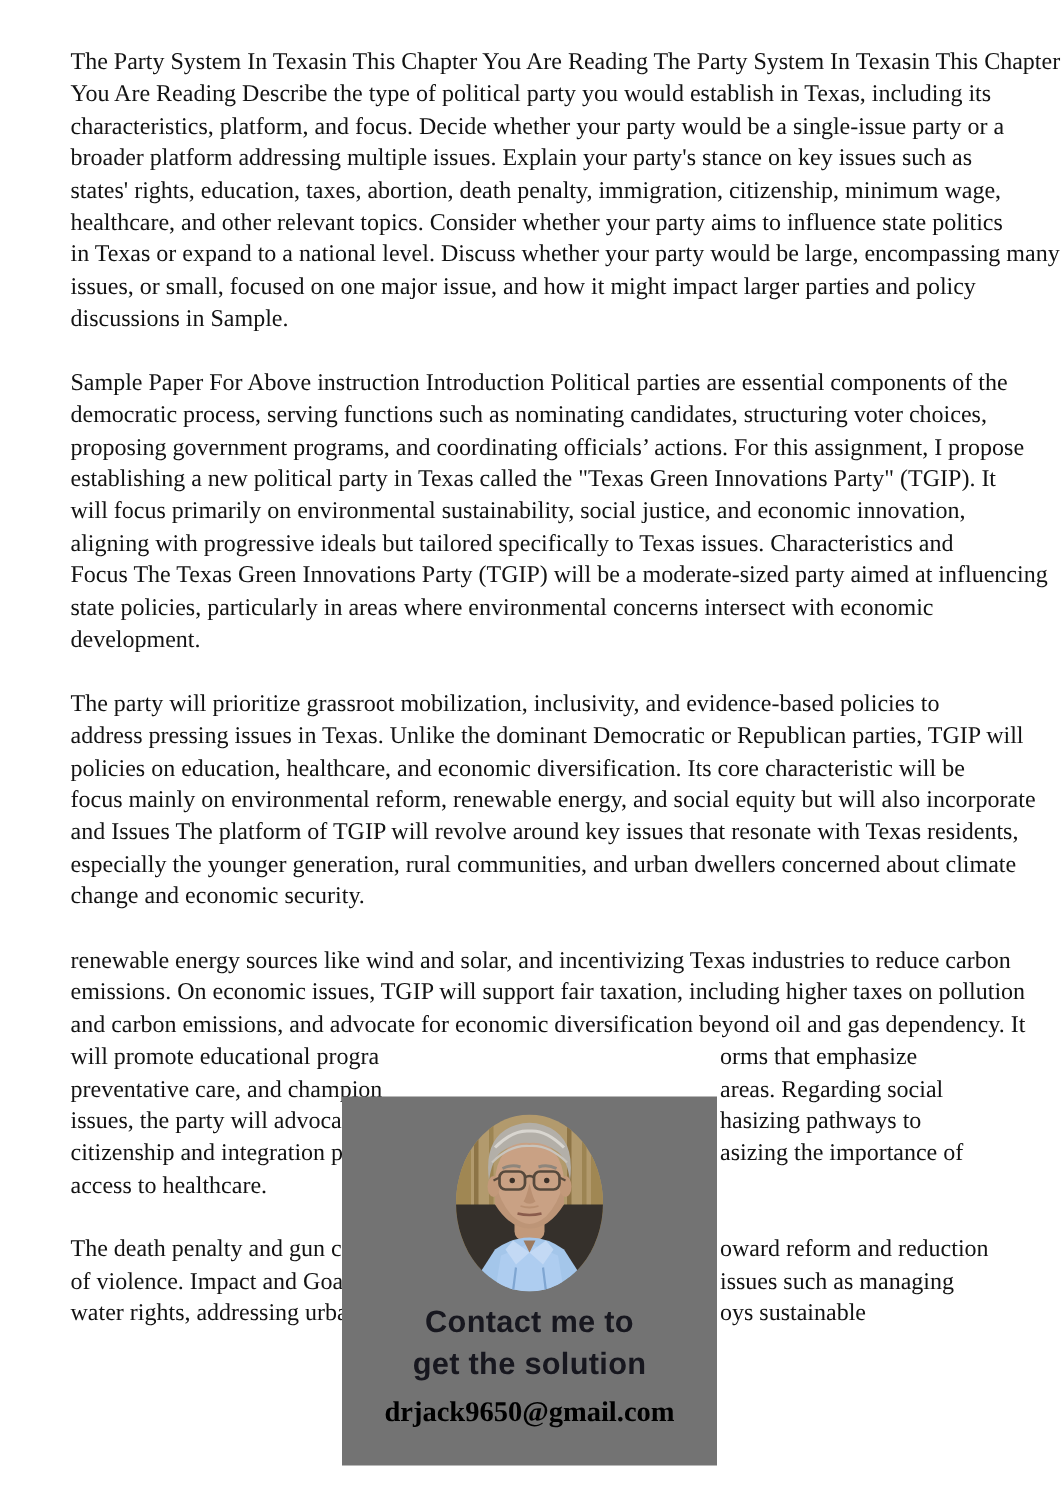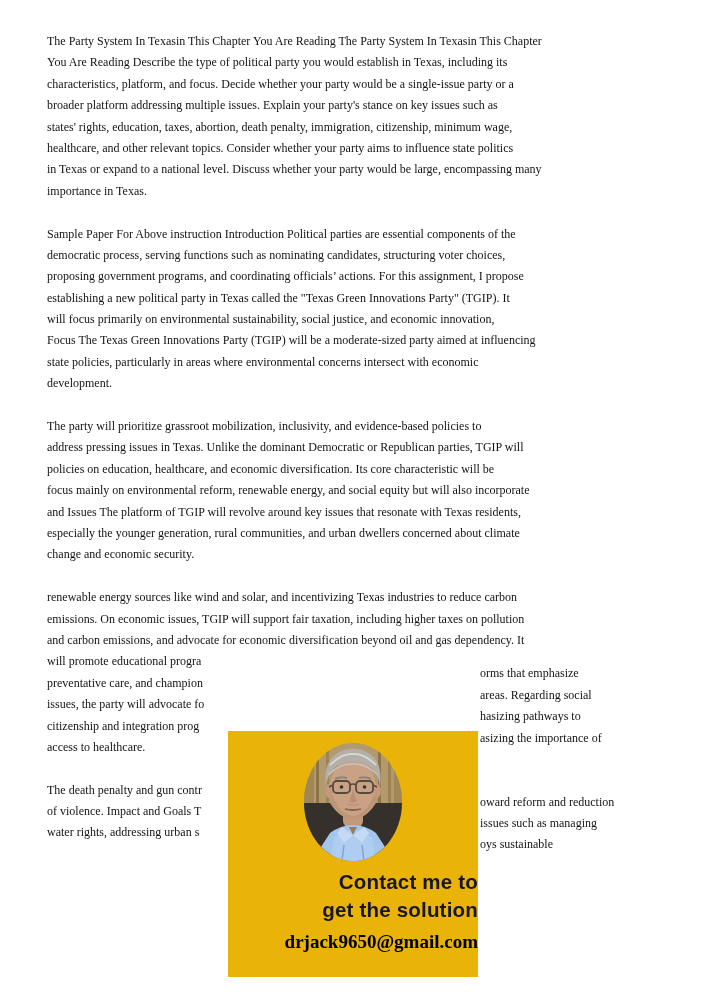--- a/index.html
+++ b/index.html
@@ -5,29 +5,29 @@
   html,body { margin:0; padding:0; }
   body {
     width:708px; height:1000px;
     background:#ffffff;
     position:relative;
     overflow:hidden;
     font-family:"Liberation Serif", serif;
   }
   .doc {
     position:absolute; left:47px; top:31px; width:620px;
-    font-size:12px; line-height:21.4px; color:#131313;
+    font-size:16px; line-height:21.4px; color:#131313;
   }
   .para { margin:0 0 21.4px 0; }
   .line { white-space:nowrap; position:relative; height:21.4px; overflow:visible; }
-  .rfrag { position:absolute; left:433px; top:12px; }
+  .rfrag { position:absolute; left:433px; top:0; }
   .overlay {
     position:absolute; left:228px; top:731px; width:250px; height:246px;
-    background:#eab308;
-    text-align:right;
+    background:#737373;
+    text-align:center;
     z-index:10;
   }
   .photo { display:block; margin:12px auto 0 auto; width:98px; height:118px; }
   .contact-line {
     font-family:"Liberation Sans", sans-serif;
     font-weight:700;
     font-size:20.5px; line-height:28px;
     color:#17171f;
     letter-spacing:0.2px;
   }
@@ -46,29 +46,31 @@
 <div class="doc">
 
   <div class="para">
     <div class="line"><span>The Party System In Texasin This Chapter You Are Reading The Party System In Texasin This Chapter</span></div>
     <div class="line"><span>You Are Reading Describe the type of political party you would establish in Texas, including its</span></div>
     <div class="line"><span>characteristics, platform, and focus. Decide whether your party would be a single-issue party or a</span></div>
     <div class="line"><span>broader platform addressing multiple issues. Explain your party's stance on key issues such as</span></div>
     <div class="line"><span>states' rights, education, taxes, abortion, death penalty, immigration, citizenship, minimum wage,</span></div>
     <div class="line"><span>healthcare, and other relevant topics. Consider whether your party aims to influence state politics</span></div>
     <div class="line"><span>in Texas or expand to a national level. Discuss whether your party would be large, encompassing many</span></div>
-    <div class="line"><span>importance in Texas.</span></div>
+    <div class="line"><span>issues, or small, focused on one major issue, and how it might impact larger parties and policy</span></div>
+    <div class="line"><span>discussions in Sample.</span></div>
   </div>
 
   <div class="para">
     <div class="line"><span>Sample Paper For Above instruction Introduction Political parties are essential components of the</span></div>
     <div class="line"><span>democratic process, serving functions such as nominating candidates, structuring voter choices,</span></div>
     <div class="line"><span>proposing government programs, and coordinating officials’ actions. For this assignment, I propose</span></div>
     <div class="line"><span>establishing a new political party in Texas called the "Texas Green Innovations Party" (TGIP). It</span></div>
     <div class="line"><span>will focus primarily on environmental sustainability, social justice, and economic innovation,</span></div>
+    <div class="line"><span>aligning with progressive ideals but tailored specifically to Texas issues. Characteristics and</span></div>
     <div class="line"><span>Focus The Texas Green Innovations Party (TGIP) will be a moderate-sized party aimed at influencing</span></div>
     <div class="line"><span>state policies, particularly in areas where environmental concerns intersect with economic</span></div>
     <div class="line"><span>development.</span></div>
   </div>
 
   <div class="para">
     <div class="line"><span>The party will prioritize grassroot mobilization, inclusivity, and evidence-based policies to</span></div>
     <div class="line"><span>address pressing issues in Texas. Unlike the dominant Democratic or Republican parties, TGIP will</span></div>
     <div class="line"><span>policies on education, healthcare, and economic diversification. Its core characteristic will be</span></div>
     <div class="line"><span>focus mainly on environmental reform, renewable energy, and social equity but will also incorporate</span></div>

